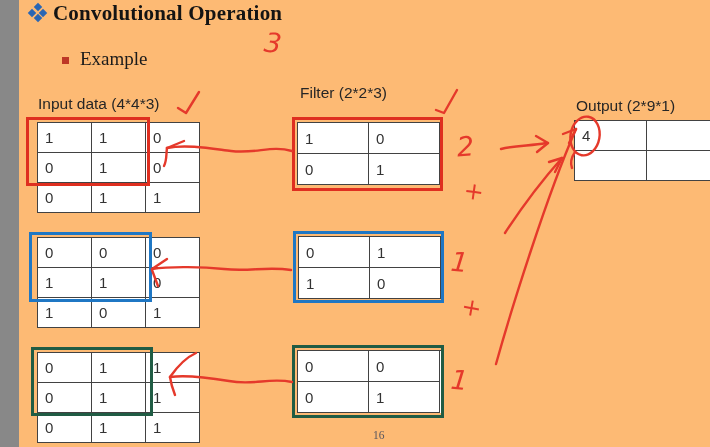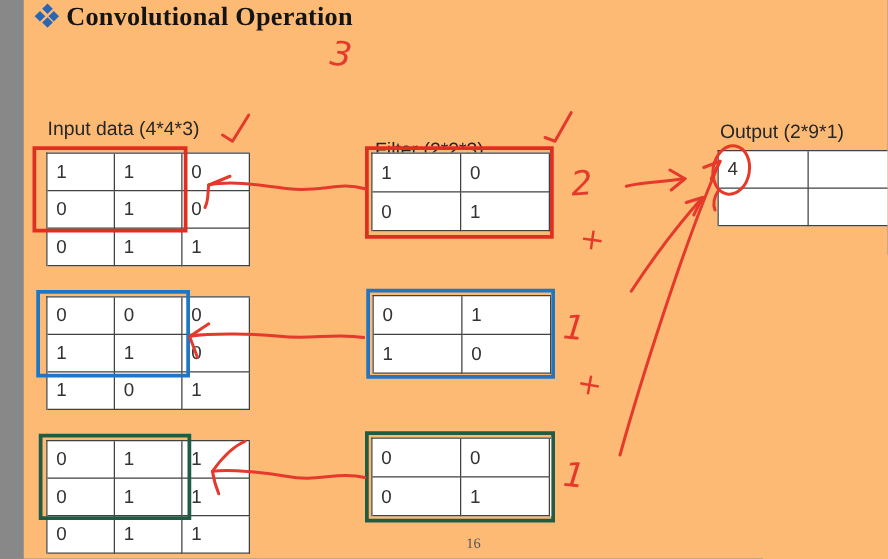--- a/index.html
+++ b/index.html
@@ -55,23 +55,27 @@
   <div class="title-row">
     <span class="diamond-bullet">
         <i></i>
         <i></i>
         <i></i>
         <i></i>
       </span>
     <span class="slide-title">Convolutional Operation</span>
   </div>
 
+  <div class="example-row">
+    <span class="square-bullet"></span>
+    <span class="example-text">Example</span>
+  </div>
 
   <div class="mat-label" style="left:19px;top:95px;">Input data (4*4*3)</div>
-  <div class="mat-label" style="left:281px;top:112px;text-align:right;">Filter (2*2*3)</div>
+  <div class="mat-label" style="left:281px;top:84px;text-align:right;">Filter (2*2*3)</div>
   <div class="mat-label" style="left:557px;top:97px;">Output (2*9*1)</div>
 
   <div class="matrix in-grid" style="left:18px;top:122px;">
     <div class="cell">1</div>
     <div class="cell">1</div>
     <div class="cell">0</div>
     <div class="cell">0</div>
     <div class="cell">1</div>
     <div class="cell">0</div>
     <div class="cell">0</div>

